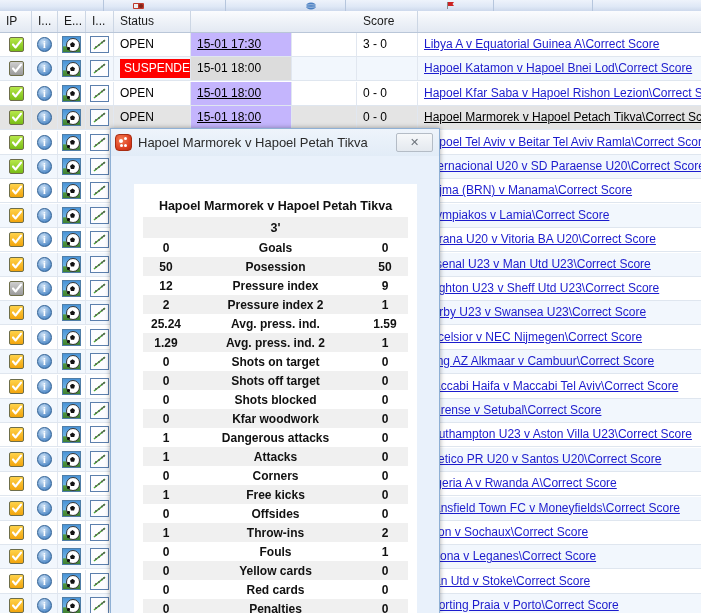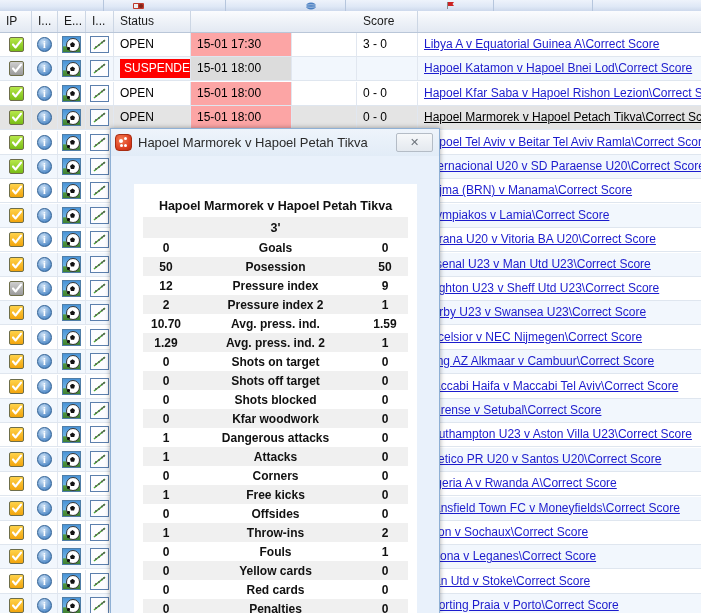--- a/index.html
+++ b/index.html
@@ -46,21 +46,21 @@
   .row.sel{background:#e4e4e4;}
   .cell{position:absolute;top:0;height:23px;line-height:23px;box-sizing:border-box;
         font-size:12px;overflow:hidden;white-space:nowrap;}
   .cell.bd{border-right:1px solid #e1e7f0;}
   .cell.pad{padding-left:6px;}
 
   
   .status-open{color:#000;}
   .status-susp{background:#ff0000;color:#ffffff;padding:0 4px;display:inline-block;height:19px;line-height:19px;margin-top:2px;font-size:12px;}
 
-  .time-green{background:#fca5a5;}
+  .time-green{background:#c4b5fd;text-decoration:underline;}
   .time-gray{background:#dcdcdc;}
 
   .ev{color:#1c1ccd;text-decoration:underline;font-size:12px;}
   .ev.selrow{color:#000;}
 
   
   .chk{
     position:absolute;width:15px;height:15px;top:4px;
     box-sizing:border-box;border:1px solid #6e6e4a;border-radius:2px;
   }
@@ -930,21 +930,21 @@
               <td class="home">12</td>
               <td class="label">Pressure index</td>
               <td class="away">9</td>
             </tr>
             <tr class="odd">
               <td class="home">2</td>
               <td class="label">Pressure index 2</td>
               <td class="away">1</td>
             </tr>
             <tr class="even">
-              <td class="home">10.70</td>
+              <td class="home">25.24</td>
               <td class="label">Avg. press. ind.</td>
               <td class="away">1.59</td>
             </tr>
             <tr class="odd">
               <td class="home">1.29</td>
               <td class="label">Avg. press. ind. 2</td>
               <td class="away">1</td>
             </tr>
             <tr class="even">
               <td class="home">0</td>

